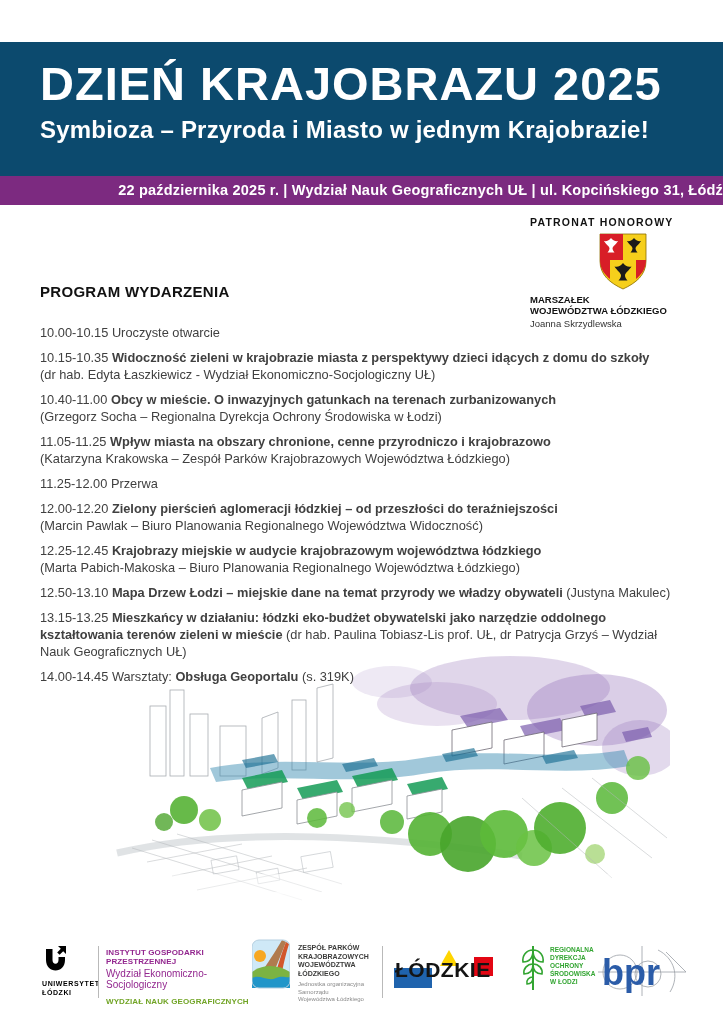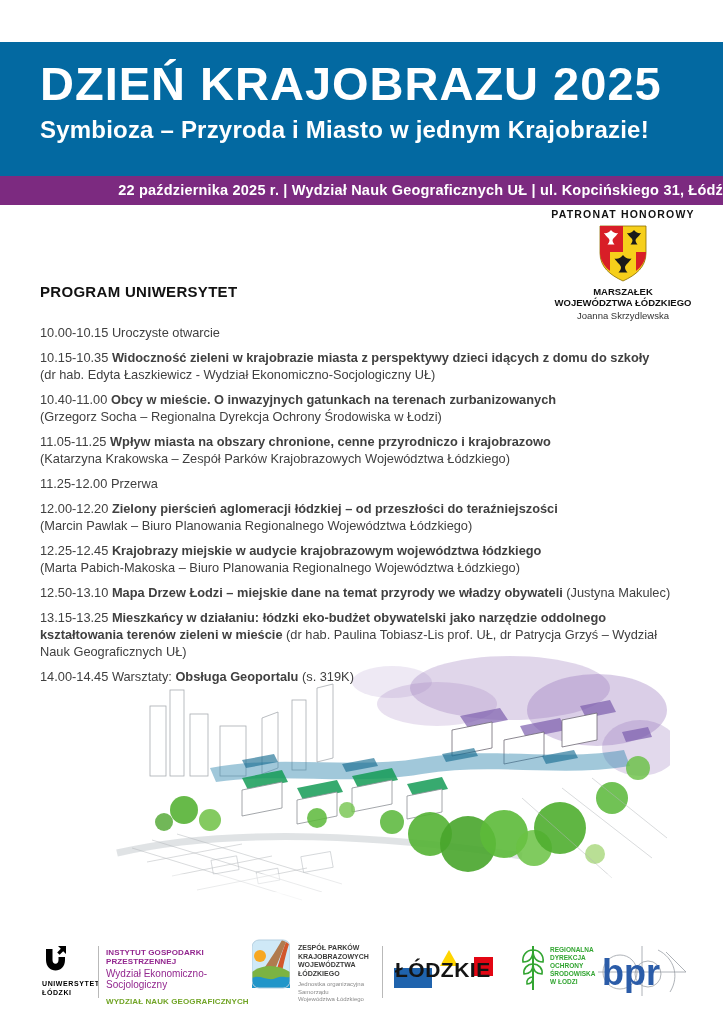--- a/index.html
+++ b/index.html
@@ -1,30 +1,30 @@
 <!DOCTYPE html>
 <html><head>
 <meta charset="utf-8">
 <style>
   html,body{margin:0;padding:0;background:#e8e8e8;}
   .page{position:relative;width:723px;height:1024px;background:#ffffff;margin:0 auto;
         font-family:"Liberation Sans",sans-serif;color:#231f20;overflow:hidden;}
 
   
-  .banner{position:absolute;left:0;top:42px;width:723px;height:140px;background:#0369a1;
+  .banner{position:absolute;left:0;top:42px;width:723px;height:140px;background:#0c4a6e;
           box-sizing:border-box;padding:14px 0 0 40px;}
   .banner-title{color:#ffffff;font-weight:bold;font-size:47px;letter-spacing:1px;line-height:56px;}
   .banner-subtitle{color:#ffffff;font-weight:bold;font-size:24px;letter-spacing:.2px;margin-top:4px;}
 
   
   .infobar{position:absolute;left:0;top:176px;width:723px;height:29px;background:#7c2a80;
            color:#fff;font-weight:bold;font-size:14.5px;text-align:right;line-height:29px;letter-spacing:.2px;}
 
   
-  .patronage{position:absolute;left:530px;top:208px;width:186px;text-align:center;}
+  .patronage{position:absolute;left:530px;top:216px;width:186px;text-align:left;}
   .patronage-heading{font-size:10.5px;font-weight:bold;letter-spacing:1.2px;color:#111;}
   .coa{margin:5px auto 3px auto;display:block;}
   .patronage-org{font-size:9.5px;font-weight:bold;line-height:11px;margin-top:2px;color:#111;white-space:pre-line;}
   .patronage-person{font-size:9.5px;margin-top:2px;color:#333;}
 
   
   .program-heading{position:absolute;left:40px;top:283px;font-size:15px;font-weight:bold;letter-spacing:.3px;color:#111;}
   .program{position:absolute;left:40px;top:324px;width:650px;font-size:12.8px;line-height:17px;color:#404040;}
   .prog-item{margin-bottom:8px;}
   .prog-item .ttl{font-weight:bold;}
@@ -80,21 +80,21 @@
       <path d="M47,27 c0,9 -5,15 -10,19 l0,-19 z" fill="#d81e27"></path>
       <path d="M12,5 c-1.5,2.5 -4.5,3.5 -7,3 c2,3.5 4.5,4.5 5.5,7 c0,2 -1,3 -2,4.5 l7,0 c-1,-1.5 -2,-2.5 -2,-4.5 c1,-2.5 3.5,-3.5 5.5,-7 c-2.5,0.5 -5.5,-0.5 -7,-3 z" fill="#ffffff"></path>
       <path d="M35,5 c-1.5,2.5 -4.5,3.5 -7,3 c2,3.5 4.5,4.5 5.5,7 c0,2 -1,3 -2,4.5 l7,0 c-1,-1.5 -2,-2.5 -2,-4.5 c1,-2.5 3.5,-3.5 5.5,-7 c-2.5,0.5 -5.5,-0.5 -7,-3 z" fill="#1a1a1a"></path>
       <path d="M24,30 c-2,3 -5.5,4.5 -8.5,3.5 c2.5,4 5.5,5.5 6.5,8.5 c0,2.5 -1,3.5 -2.5,5.5 l9,0 c-1.5,-2 -2.5,-3 -2.5,-5.5 c1,-3 4,-4.5 6.5,-8.5 c-3,1 -6.5,-0.5 -8.5,-3.5 z" fill="#1a1a1a"></path>
     </svg>
     <div class="patronage-org pre-line">MARSZAŁEK
 WOJEWÓDZTWA ŁÓDZKIEGO</div>
     <div class="patronage-person">Joanna Skrzydlewska</div>
   </div>
 
-  <div class="program-heading">PROGRAM UNIWERSYTET</div>
+  <div class="program-heading">PROGRAM WYDARZENIA</div>
 
   <div class="program">
     <div class="prog-item">
       <span class="time">10.00-10.15</span>
       <span class="pre">Uroczyste otwarcie</span><span class="ttl"></span>
       <span class="post"></span>
       
     </div>
     <div class="prog-item">
       <span class="time">10.15-10.35</span>
@@ -117,21 +117,21 @@
     <div class="prog-item">
       <span class="time">11.25-12.00</span>
       <span class="pre">Przerwa</span><span class="ttl"></span>
       <span class="post"></span>
       
     </div>
     <div class="prog-item">
       <span class="time">12.00-12.20</span>
       <span class="pre"></span><span class="ttl">Zielony pierścień aglomeracji łódzkiej – od przeszłości do teraźniejszości</span>
       <span class="post"></span>
-      <div class="speaker">(Marcin Pawlak – Biuro Planowania Regionalnego Województwa Łódzkiego)</div>
+      <div class="speaker">(Marcin Pawlak – Biuro Planowania Regionalnego Województwa Widoczność)</div>
     </div>
     <div class="prog-item">
       <span class="time">12.25-12.45</span>
       <span class="pre"></span><span class="ttl">Krajobrazy miejskie w audycie krajobrazowym województwa łódzkiego</span>
       <span class="post"></span>
       <div class="speaker">(Marta Pabich-Makoska – Biuro Planowania Regionalnego Województwa Łódzkiego)</div>
     </div>
     <div class="prog-item">
       <span class="time">12.50-13.10</span>
       <span class="pre"></span><span class="ttl">Mapa Drzew Łodzi – miejskie dane na temat przyrody we władzy obywateli</span>

